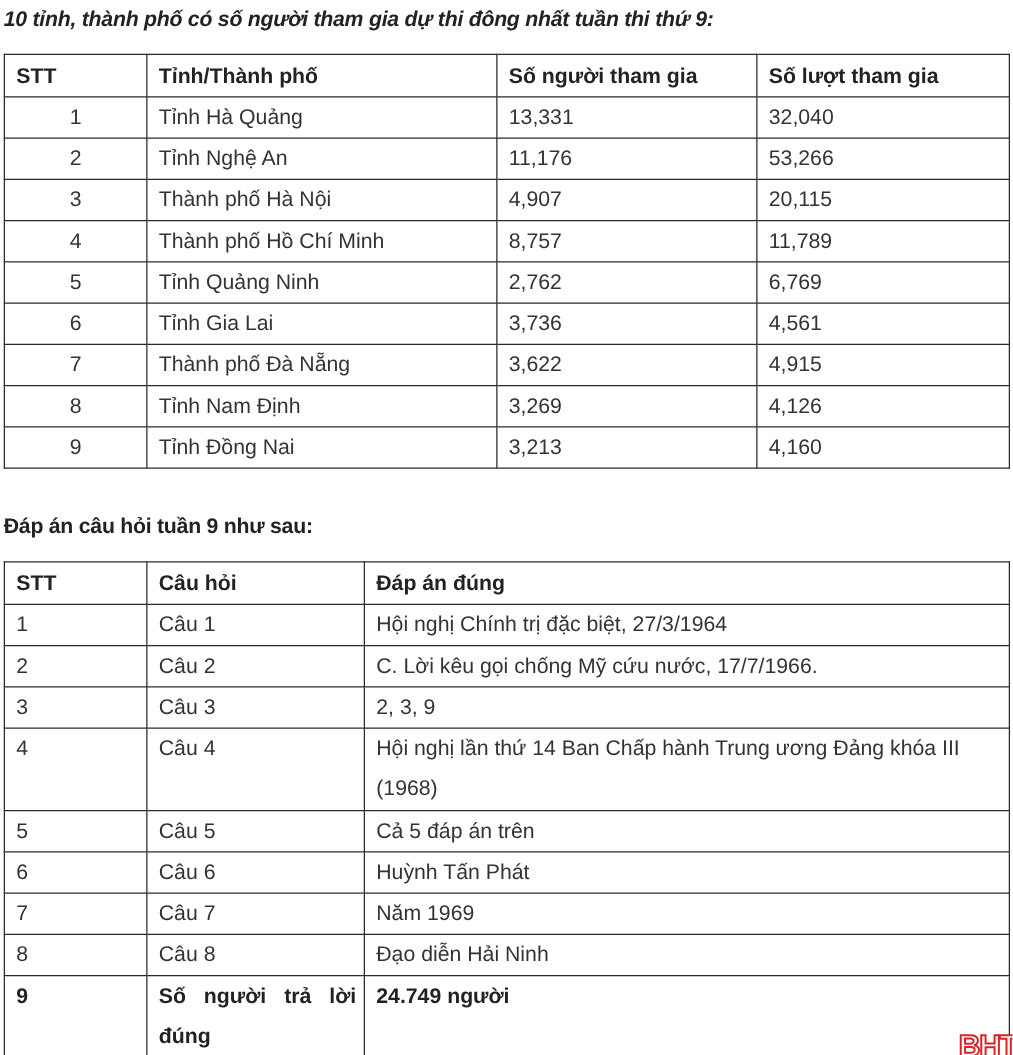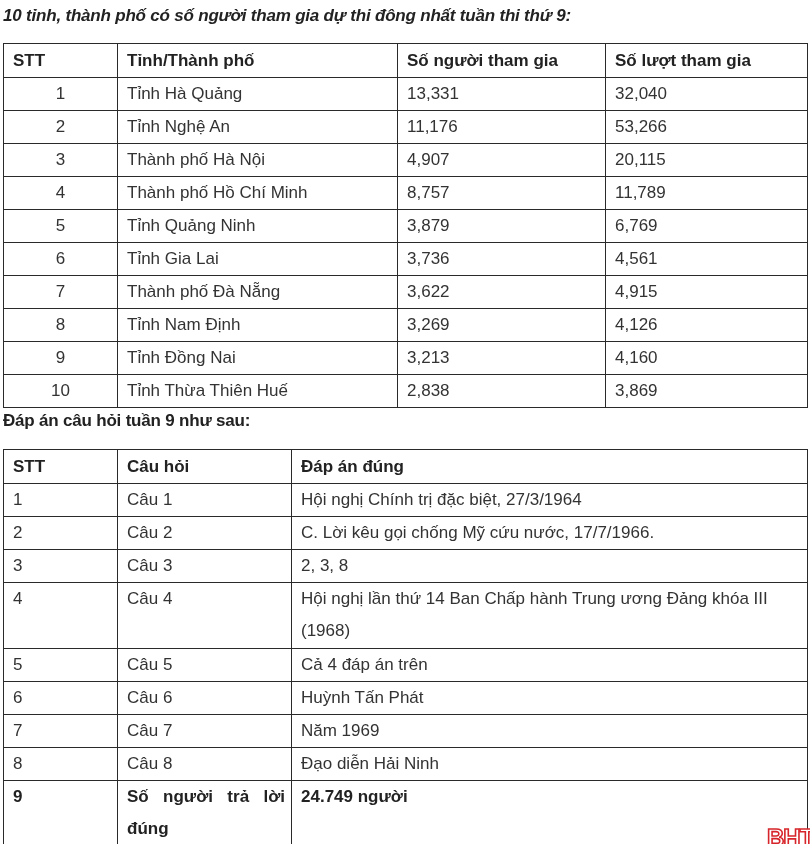--- a/index.html
+++ b/index.html
@@ -115,21 +115,21 @@
     </tr>
     <tr>
       <td class="stt">4</td>
       <td>Thành phố Hồ Chí Minh</td>
       <td>8,757</td>
       <td>11,789</td>
     </tr>
     <tr>
       <td class="stt">5</td>
       <td>Tỉnh Quảng Ninh</td>
-      <td>3,879</td>
+      <td>2,762</td>
       <td>6,769</td>
     </tr>
     <tr>
       <td class="stt">6</td>
       <td>Tỉnh Gia Lai</td>
       <td>3,736</td>
       <td>4,561</td>
     </tr>
     <tr>
       <td class="stt">7</td>
@@ -141,26 +141,20 @@
       <td class="stt">8</td>
       <td>Tỉnh Nam Định</td>
       <td>3,269</td>
       <td>4,126</td>
     </tr>
     <tr>
       <td class="stt">9</td>
       <td>Tỉnh Đồng Nai</td>
       <td>3,213</td>
       <td>4,160</td>
-    </tr>
-    <tr>
-      <td class="stt">10</td>
-      <td>Tỉnh Thừa Thiên Huế</td>
-      <td>2,838</td>
-      <td>3,869</td>
     </tr>
   </tbody>
 </table>
 
 <div id="heading2" class="heading">Đáp án câu hỏi tuần 9 như sau:</div>
 
 <table id="table2">
   <colgroup>
     <col style="width:114px">
     <col style="width:174px">
@@ -180,31 +174,31 @@
       <td>Hội nghị Chính trị đặc biệt, 27/3/1964</td>
     </tr>
     <tr>
       <td>2</td>
       <td>Câu 2</td>
       <td>C. Lời kêu gọi chống Mỹ cứu nước, 17/7/1966.</td>
     </tr>
     <tr>
       <td>3</td>
       <td>Câu 3</td>
-      <td>2, 3, 8</td>
+      <td>2, 3, 9</td>
     </tr>
     <tr>
       <td class="top">4</td>
       <td class="top">Câu 4</td>
       <td class="multiline">Hội nghị lần thứ 14 Ban Chấp hành Trung ương Đảng khóa III (1968)</td>
     </tr>
     <tr>
       <td>5</td>
       <td>Câu 5</td>
-      <td>Cả 4 đáp án trên</td>
+      <td>Cả 5 đáp án trên</td>
     </tr>
     <tr>
       <td>6</td>
       <td>Câu 6</td>
       <td>Huỳnh Tấn Phát</td>
     </tr>
     <tr>
       <td>7</td>
       <td>Câu 7</td>
       <td>Năm 1969</td>

